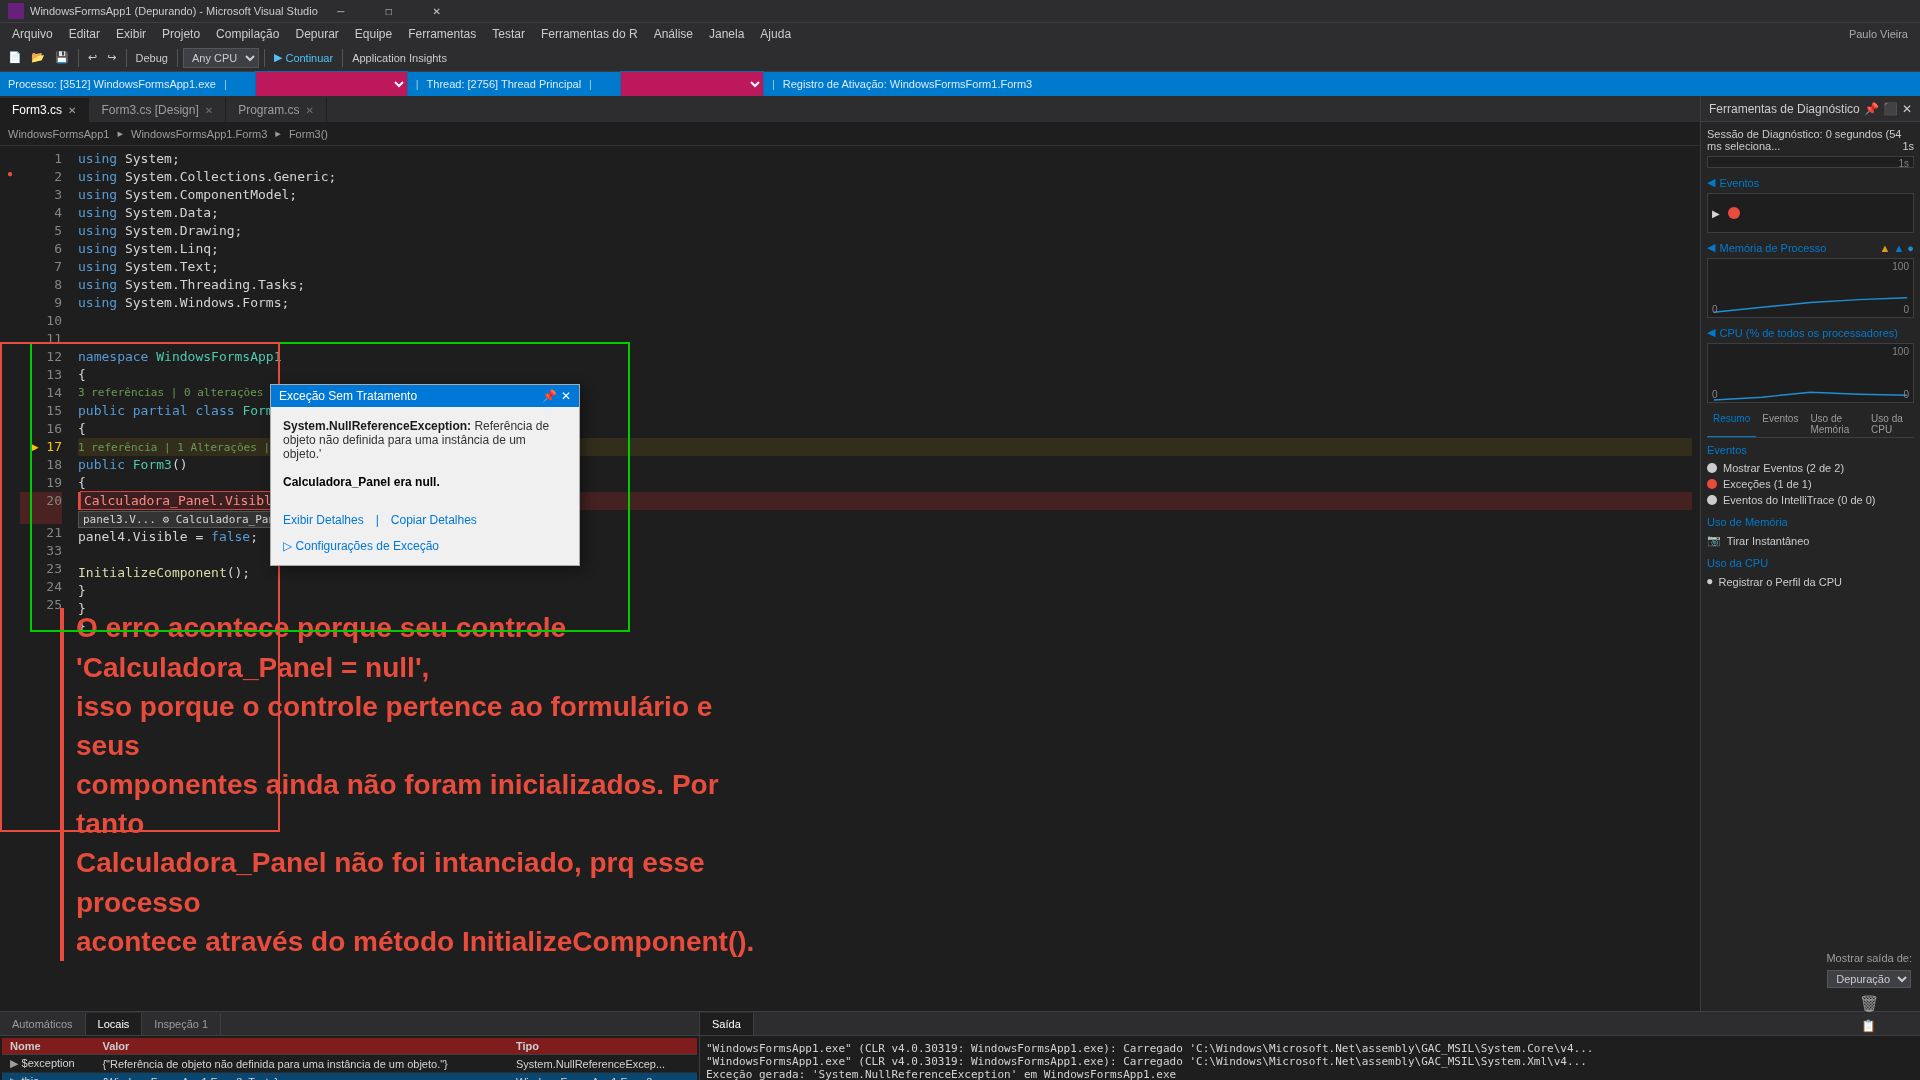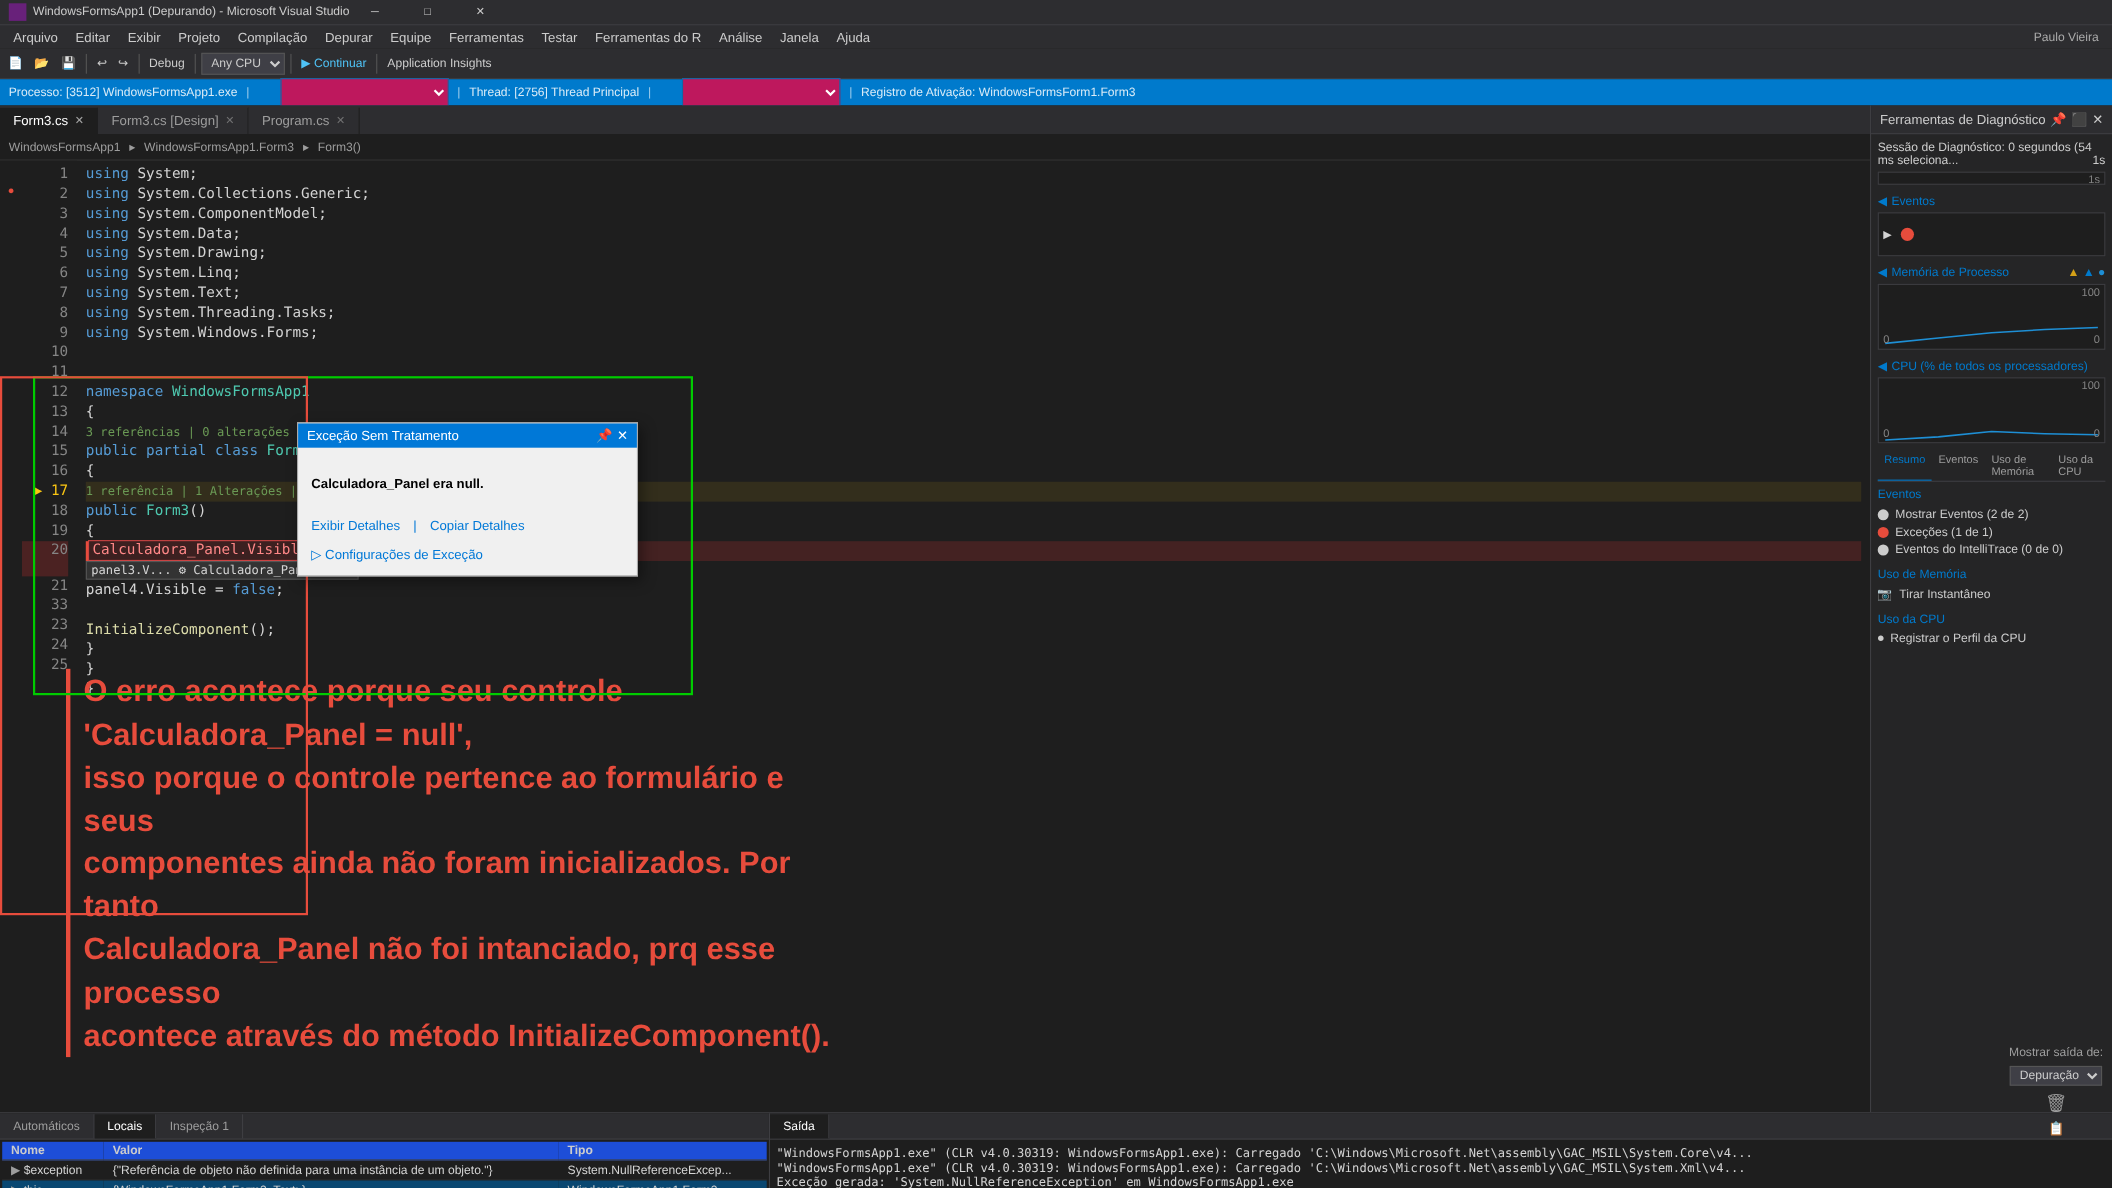--- a/index.html
+++ b/index.html
@@ -88,21 +88,21 @@
 
     
     #bottom-area { height: 200px; display: flex; border-top: 1px solid #3e3e42; }
     #locals-panel { width: 700px; background: #1e1e1e; border-right: 1px solid #3e3e42; display: flex; flex-direction: column; }
     #output-panel { flex: 1; background: #1e1e1e; display: flex; flex-direction: column; }
     .panel-tabs { height: 24px; background: #2d2d30; display: flex; align-items: flex-end; border-bottom: 1px solid #3e3e42; }
     .panel-tab { height: 22px; padding: 0 12px; display: flex; align-items: center; font-size: 11px; color: #9d9d9d; cursor: pointer; border-right: 1px solid #3e3e42; }
     .panel-tab.active { color: #fff; background: #1e1e1e; }
     .panel-content { flex: 1; overflow: auto; padding: 2px; }
     .locals-table { width: 100%; border-collapse: collapse; font-size: 11px; }
-    .locals-table th { background: #1d4ed8; padding: 2px 8px; text-align: left; color: #ccc; border-bottom: 1px solid #3e3e42; }
+    .locals-table th { background: #7f1d1d; padding: 2px 8px; text-align: left; color: #ccc; border-bottom: 1px solid #3e3e42; }
     .locals-table td { padding: 2px 8px; color: #d4d4d4; border-bottom: 1px solid #2a2a2a; }
     .locals-table tr.selected { background: #094771; }
     .output-text { font-family: 'Consolas', monospace; font-size: 11px; color: #d4d4d4; padding: 4px; white-space: pre-wrap; }
 
     #gutter { width: 20px; background: #1e1e1e; }
     .gutter-line { height: 18px; display: flex; align-items: center; justify-content: center; font-size: 10px; }
   </style>
 </head>
 <body>
 
@@ -266,20 +266,24 @@
 
       <div id="exception-dialog">
         <div class="dialog-title">
           <span>Exceção Sem Tratamento</span>
           <div style="display:flex;gap:4px">
             <span style="cursor:pointer">📌</span>
             <span style="cursor:pointer">✕</span>
           </div>
         </div>
         <div class="dialog-body">
+          <div>
+            <span class="exc-type">System.NullReferenceException:</span>
+            <span class="exc-msg">Referência de objeto não definida para uma instância de um objeto.'</span>
+          </div>
           <br>
           <div class="exc-null">Calculadora_Panel era null.</div>
         </div>
         <div class="dialog-links">
           <span>Exibir Detalhes</span>
           <span>|</span>
           <span>Copiar Detalhes</span>
         </div>
         <div class="dialog-config">▷ Configurações de Exceção</div>
       </div>

